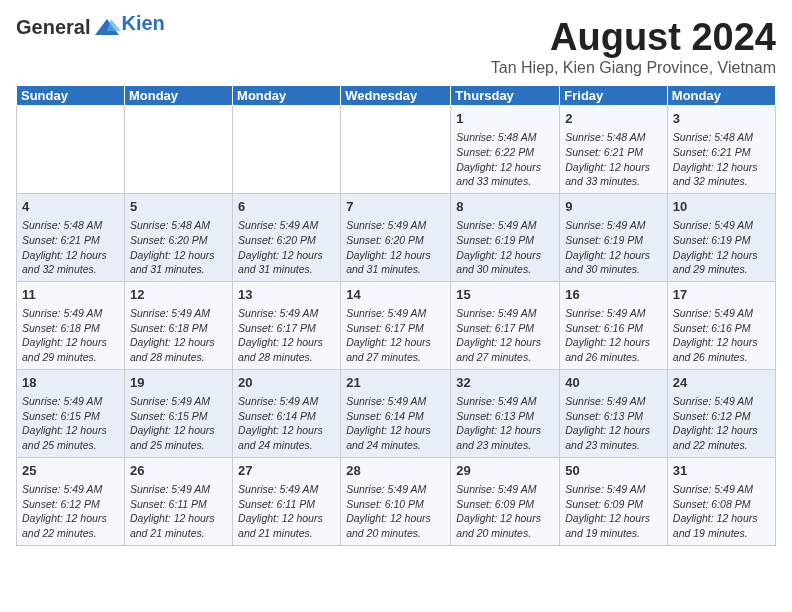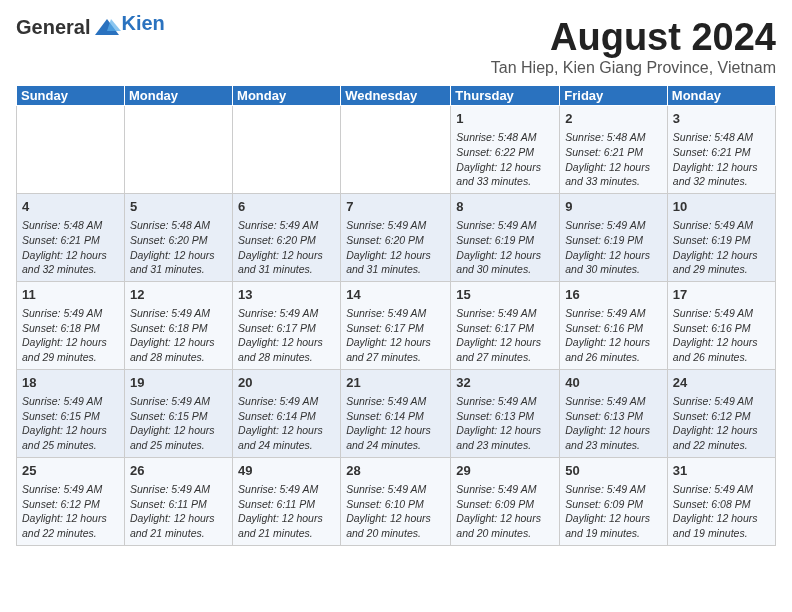--- a/index.html
+++ b/index.html
@@ -299,21 +299,21 @@
 and 22 minutes.</div>
         </td>
         <td>
           <span class="day-number">26</span>
           <div class="day-info" style="white-space: pre-line;">Sunrise: 5:49 AM
 Sunset: 6:11 PM
 Daylight: 12 hours
 and 21 minutes.</div>
         </td>
         <td>
-          <span class="day-number">49</span>
+          <span class="day-number">27</span>
           <div class="day-info" style="white-space: pre-line;">Sunrise: 5:49 AM
 Sunset: 6:11 PM
 Daylight: 12 hours
 and 21 minutes.</div>
         </td>
         <td>
           <span class="day-number">28</span>
           <div class="day-info" style="white-space: pre-line;">Sunrise: 5:49 AM
 Sunset: 6:10 PM
 Daylight: 12 hours

